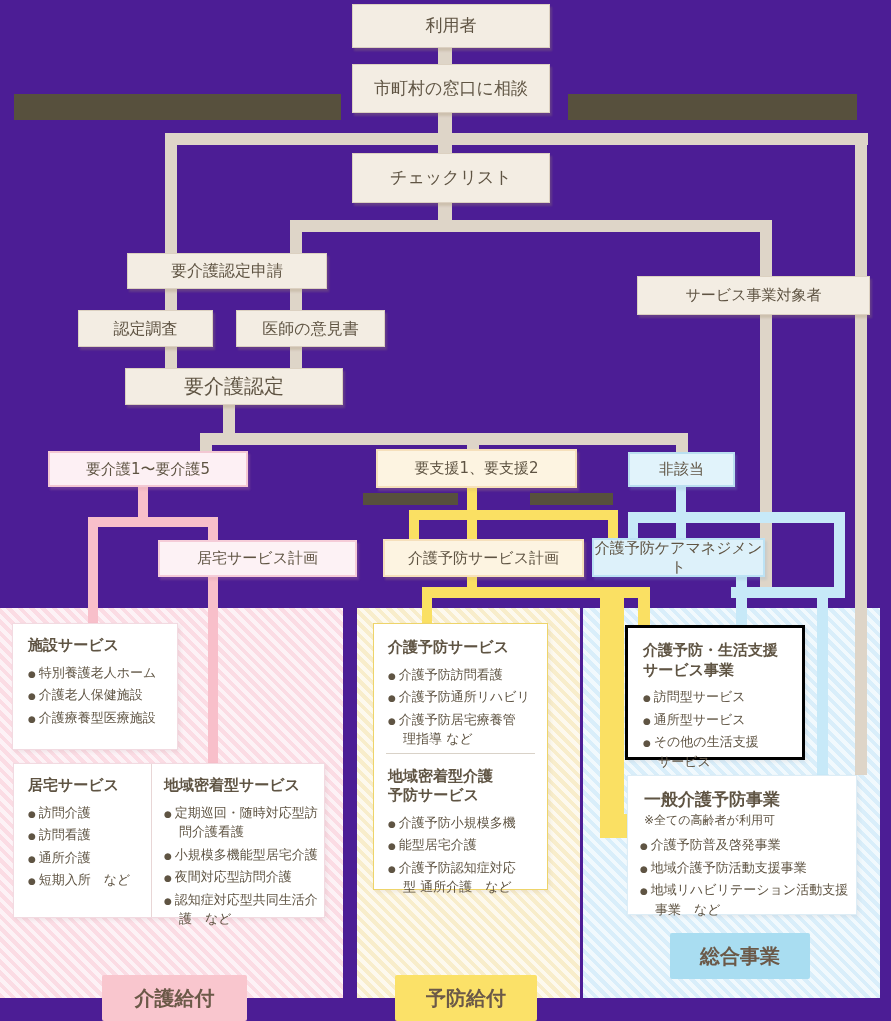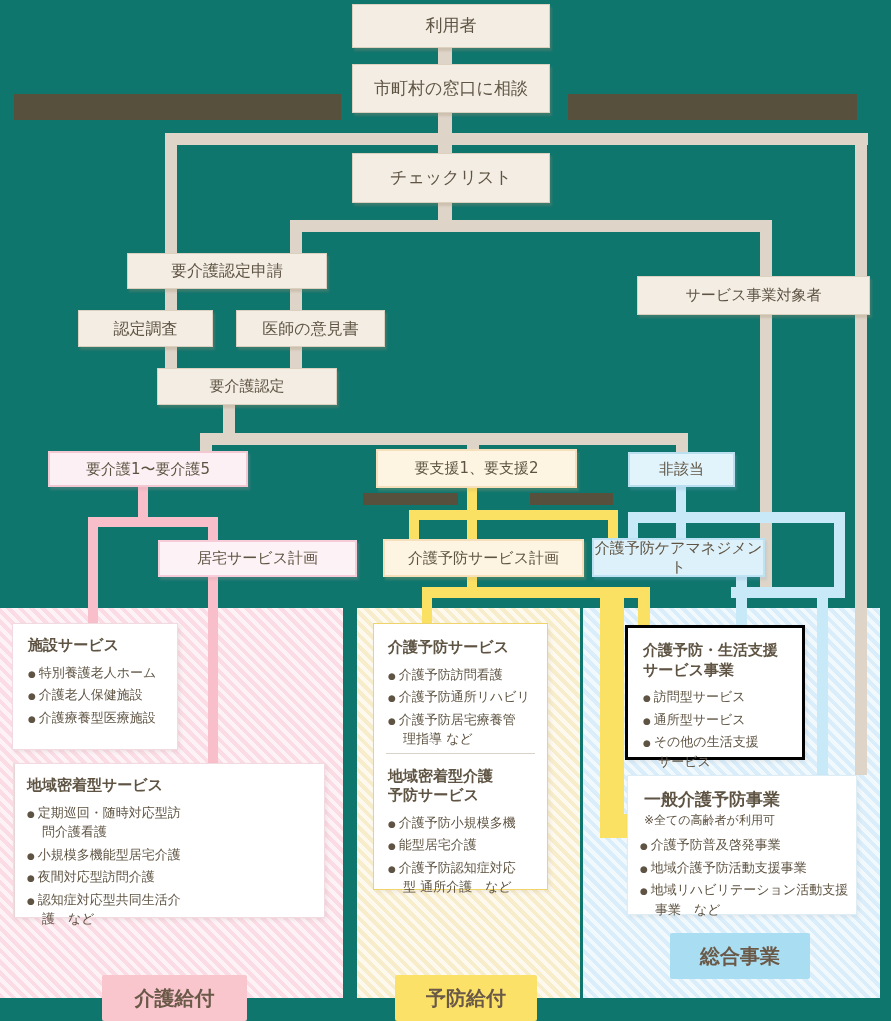--- a/index.html
+++ b/index.html
@@ -1,16 +1,16 @@
 <!DOCTYPE html>
 <html><head>
 <meta charset="utf-8">
 <style>
   html,body{margin:0;padding:0;background:#fff;}
-  .stage{position:relative;width:891px;height:1021px;background:#0f766e;overflow:hidden;
+  .stage{position:relative;width:891px;height:1021px;background:#4c1d95;overflow:hidden;
          font-family:"DejaVu Sans",sans-serif;color:#5f5443;}
   .ln{position:absolute;}
   .tan{background:#ded5c8;}
   .bar{background:#57503d;}
   .pk{background:#f8bfca;}
   .yl{background:#fae063;}
   .bl{background:#c7e9f8;}
   .box{position:absolute;display:flex;align-items:center;justify-content:center;
        text-align:center;box-sizing:border-box;line-height:1.25;}
   .nb{background:#f3ede3;border:1px solid #dcd1c1;box-shadow:2px 3px 2px rgba(160,140,110,.28);}
@@ -93,21 +93,21 @@
   <div class="ln bl" style="left:736px;top:577px;width:11px;height:48px;"></div>
   <div class="ln bl" style="left:731px;top:587px;width:114px;height:11px;"></div>
   <div class="ln bl" style="left:817px;top:598px;width:11px;height:177px;"></div>
 
   <div class="box nb" style="left:352px;top:4px;width:198px;height:44px;font-size:17px;">利用者</div>
   <div class="box nb" style="left:352px;top:64px;width:198px;height:49px;font-size:17px;">市町村の窓口に相談</div>
   <div class="box nb" style="left:352px;top:153px;width:198px;height:50px;font-size:17px;">チェックリスト</div>
   <div class="box nb" style="left:127px;top:253px;width:200px;height:36px;font-size:16px;">要介護認定申請</div>
   <div class="box nb" style="left:78px;top:310px;width:135px;height:37px;font-size:16px;">認定調査</div>
   <div class="box nb" style="left:236px;top:310px;width:149px;height:37px;font-size:16px;">医師の意見書</div>
-  <div class="box nb" style="left:125px;top:368px;width:180px;height:37px;font-size:15px;margin-left:32px;">要介護認定</div>
+  <div class="box nb" style="left:125px;top:368px;width:218px;height:37px;font-size:20px;">要介護認定</div>
   <div class="box nb" style="left:637px;top:276px;width:233px;height:39px;font-size:15px;">サービス事業対象者</div>
 
   <div class="box pkb" style="left:48px;top:451px;width:200px;height:36px;font-size:15px;">要介護1〜要介護5</div>
   <div class="box crb" style="left:376px;top:449px;width:201px;height:39px;font-size:15px;">要支援1、要支援2</div>
   <div class="box blb" style="left:628px;top:452px;width:107px;height:35px;font-size:15px;">非該当</div>
 
   <div class="box pkb2" style="left:158px;top:540px;width:199px;height:37px;font-size:15px;">居宅サービス計画</div>
   <div class="box crb" style="left:383px;top:539px;width:201px;height:38px;font-size:15px;">介護予防サービス計画</div>
   <div class="box blb2" style="left:592px;top:538px;width:173px;height:39px;font-size:15px;">介護予防ケアマネジメント</div>
 
@@ -115,20 +115,29 @@
     <h3>施設サービス</h3>
     <ul>
         <li>特別養護老人ホーム</li>
         <li>介護老人保健施設</li>
         <li>介護療養型医療施設</li>
       </ul>
   </div>
 
   <div class="panel" style="left:13px;top:763px;width:312px;height:155px;border:1px solid #f2dae1;">
     <div class="cols">
+      <div class="col" style="width:137px;padding:12px 4px 0 14px;">
+        <h3>居宅サービス</h3>
+        <ul>
+            <li>訪問介護</li>
+            <li>訪問看護</li>
+            <li>通所介護</li>
+            <li>短期入所　など</li>
+          </ul>
+      </div>
       <div class="col divider-v" style="flex:1;padding:12px 4px 0 12px;">
         <h3>地域密着型サービス</h3>
         <ul>
             <li>定期巡回・随時対応型訪
 問介護看護</li>
             <li>小規模多機能型居宅介護</li>
             <li>夜間対応型訪問介護</li>
             <li>認知症対応型共同生活介
 護　など</li>
           </ul>

